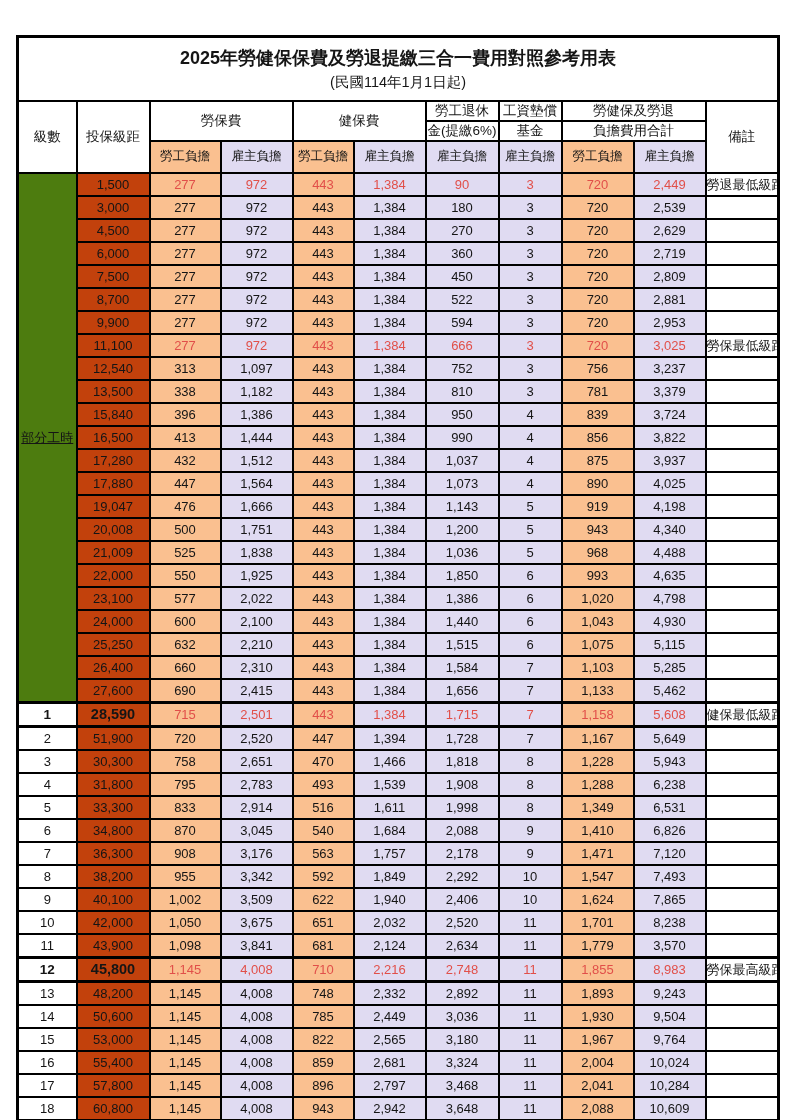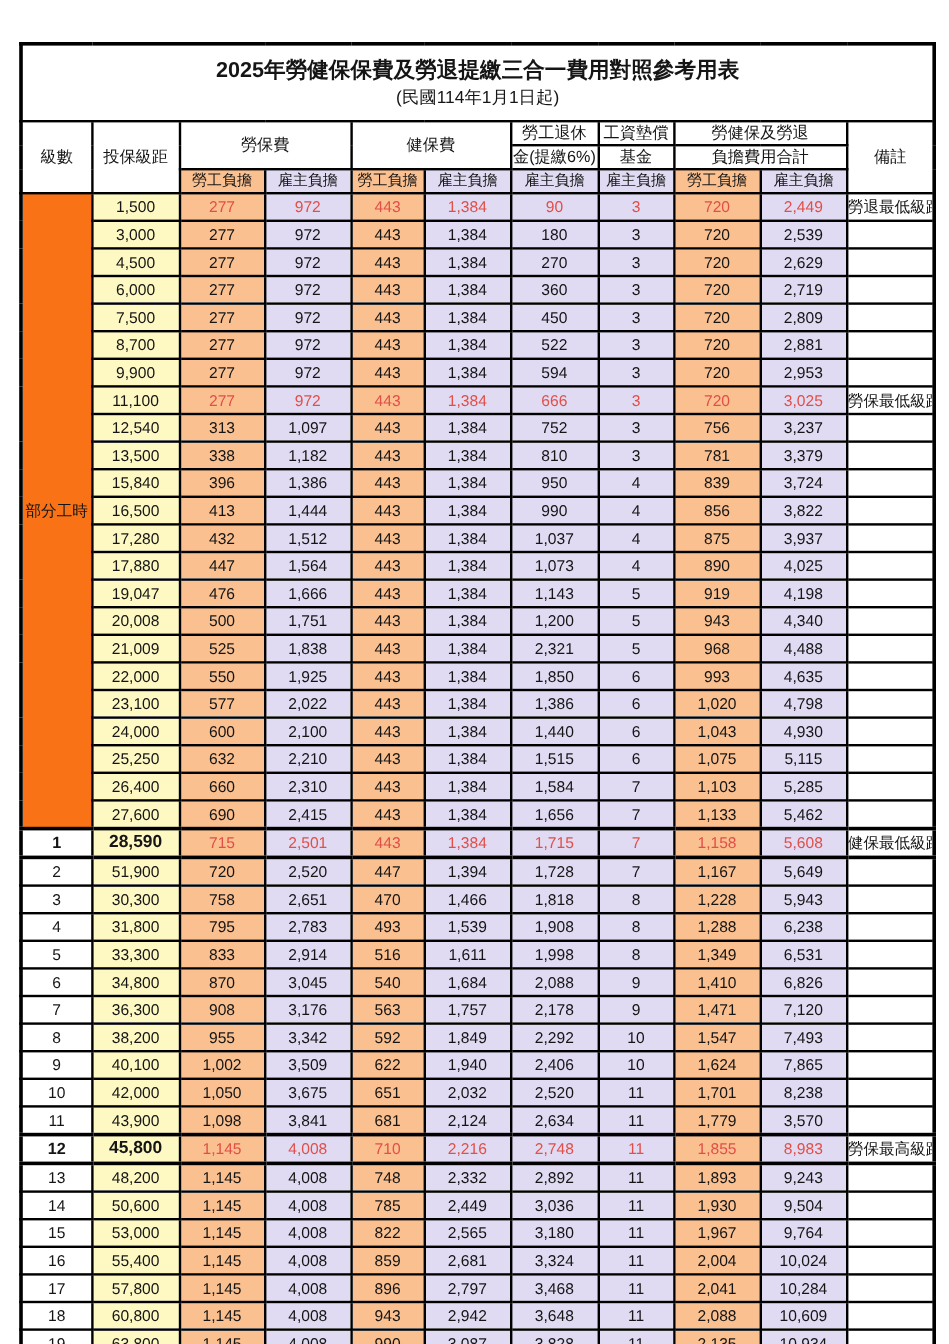--- a/index.html
+++ b/index.html
@@ -17,33 +17,33 @@
     border: 2px solid #000; text-align: center; vertical-align: middle;
     padding: 0; overflow: hidden; white-space: nowrap;
     font-size: 13px; color: #151515; font-weight: 400;
   }
   
   td.title-cell { height: 64px; padding: 2px 0; }
   .main-title { font-size: 18px; font-weight: 700; line-height: 26px; }
   .sub-title  { font-size: 14.5px; font-weight: 400; line-height: 22px; }
   
   tr.h1 th, tr.h2 th { height: 19px; font-size: 13.5px; font-weight: 500; }
-  tr.h3 th { height: 20px; font-size: 12.5px; font-weight: 500; }
+  tr.h3 th { height: 32px; font-size: 12.5px; font-weight: 500; }
   th.emp, td.emp { background: #FAC090; }
   th.er,  td.er  { background: #E0DBF2; }
   
   tbody td { height: 21.8px; line-height: 21px; }
   td.level   { background: #fff; }
-  td.bracket { background: #fef9c3; font-size: 13px; margin-top: 20px; }
+  td.bracket { background: #c2410c; font-size: 13px; margin-top: 20px; }
   td.note    { background: #fff; font-size: 9.5px; color: #f0413c; line-height: 11px; }
   tr.red td.emp, tr.red td.er { color: #e14f49; }
   tr.boldrow td.bracket { font-weight: 700; font-size: 14.5px; }
   tr.boldrow td.level   { font-weight: 700; font-size: 13.5px; }
   tr.thick td { border-top-width: 3px; border-bottom-width: 3px; }
-  td.part-time { font-size: 13px; background: #f97316; }
+  td.part-time { font-size: 13px; background: #4d7c0f; text-decoration: underline; }
 </style>
 </head>
 <body>
 
 <div class="page">
   <table class="premium">
     <colgroup>
       <col style="width:59px">
         <col style="width:73px">
       <col style="width:71px">
@@ -282,21 +282,21 @@
           <td class="emp">943</td>
           <td class="er">4,340</td>
           <td class="note"></td>
         </tr>
         <tr>
           <td class="bracket">21,009</td>
           <td class="emp">525</td>
           <td class="er">1,838</td>
           <td class="emp">443</td>
           <td class="er">1,384</td>
-          <td class="er">2,321</td>
+          <td class="er">1,036</td>
           <td class="er">5</td>
           <td class="emp">968</td>
           <td class="er">4,488</td>
           <td class="note"></td>
         </tr>
         <tr>
           <td class="bracket">22,000</td>
           <td class="emp">550</td>
           <td class="er">1,925</td>
           <td class="emp">443</td>

